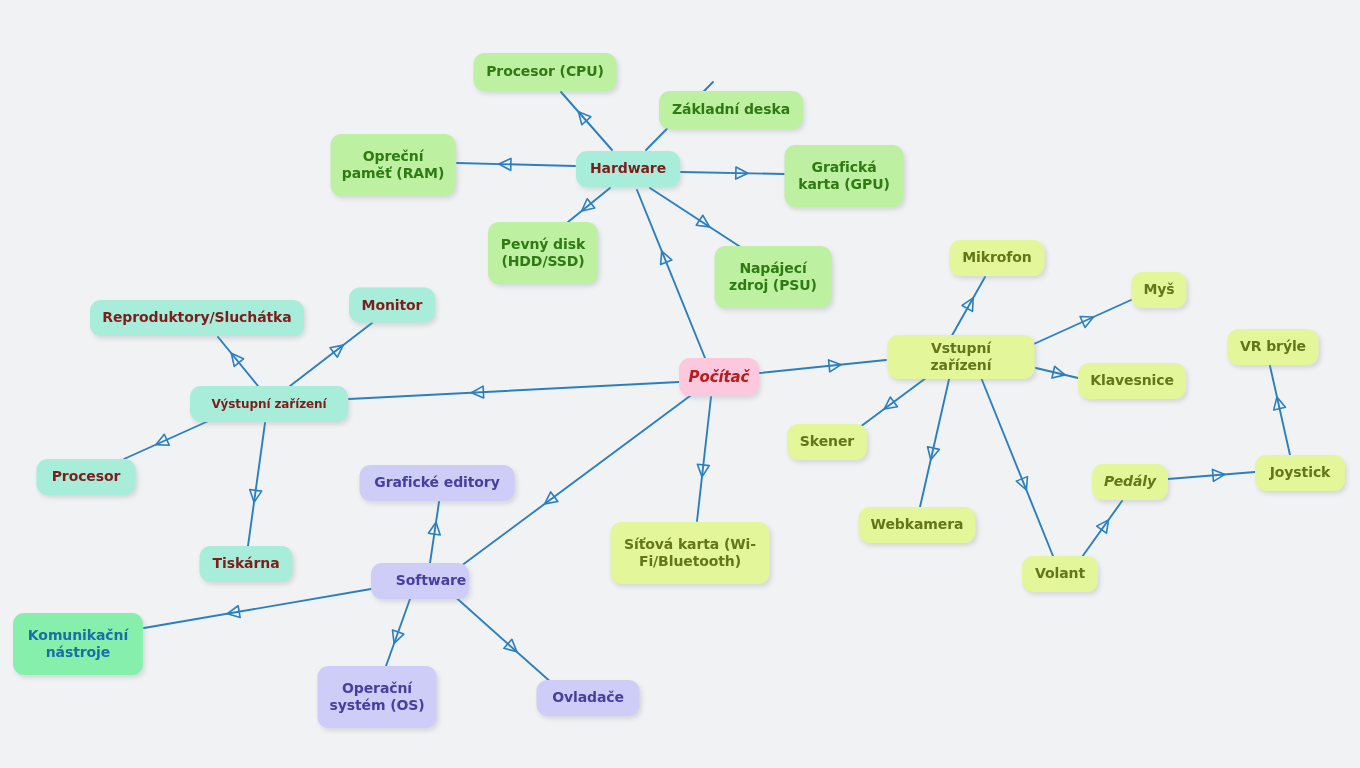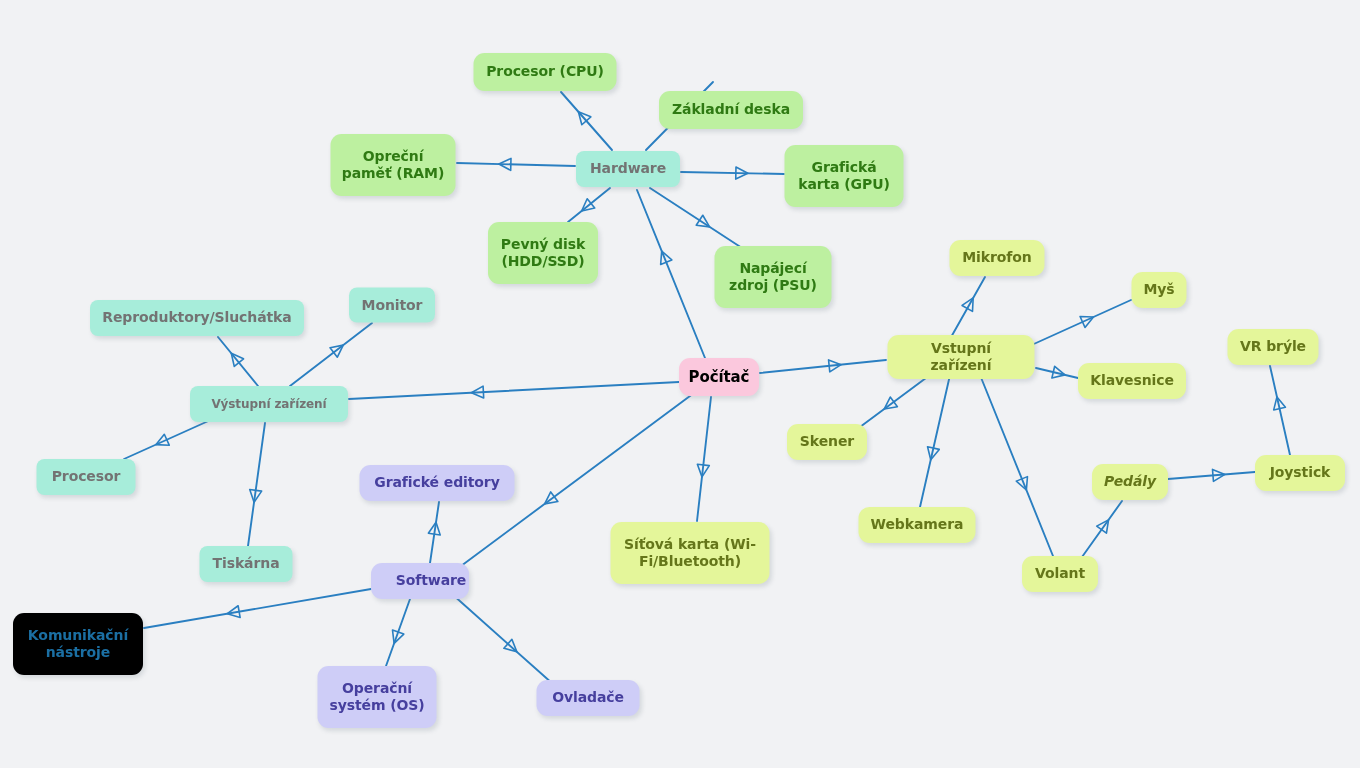--- a/index.html
+++ b/index.html
@@ -35,26 +35,26 @@
     font-weight: bold;
     line-height: 1.22;
     letter-spacing: -0.1px;
     padding: 5px 11px;
     box-shadow: 2px 3px 4px rgba(120,130,140,0.22);
     transform: translate(-50%, -50%);
     white-space: pre-line;
     user-select: none;
   }
   
-  .c-root    { background:#fbc8dd; color:#000000; }
-  .c-mint    { background:#a7edda; color:#737373;border-radius:8px; }
+  .c-root    { background:#fbc8dd; color:#b91c1c;font-style:italic; }
+  .c-mint    { background:#a7edda; color:#7f1d1d; }
   .c-green   { background:#bdf0a0; color:#2f7a13; }
   .c-lime    { background:#e4f69a; color:#65761a; }
   .c-lav     { background:#cecdf7; color:#463f9e; }
-  .c-blue    { background:#000000; color:#1b6fa3; }
+  .c-blue    { background:#86efac; color:#1b6fa3; }
 </style>
 </head>
 <body>
 
 <div id="canvas">
   <svg id="edges" viewBox="0 0 1360 768" xmlns="http://www.w3.org/2000/svg">
       <g>
         <line x1="705" y1="358" x2="637" y2="190" stroke="#2a7fc1" stroke-width="1.9" stroke-linecap="round"></line>
         <path d="M -9 -6 L 3 0 L -9 6 Z" fill="none" stroke="#2a7fc1" stroke-width="1.6" stroke-linejoin="round" transform="translate(662.84,253.84) rotate(-112.03622694014545)"></path>
       </g>

